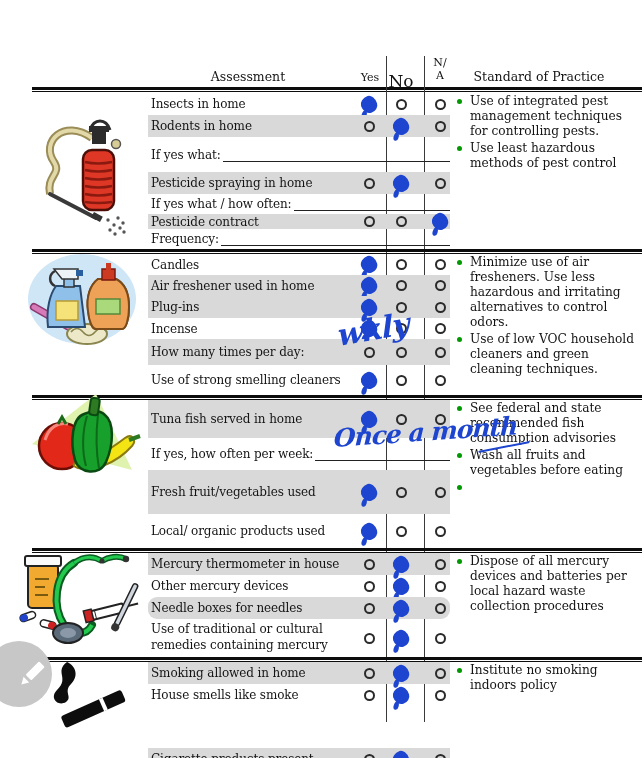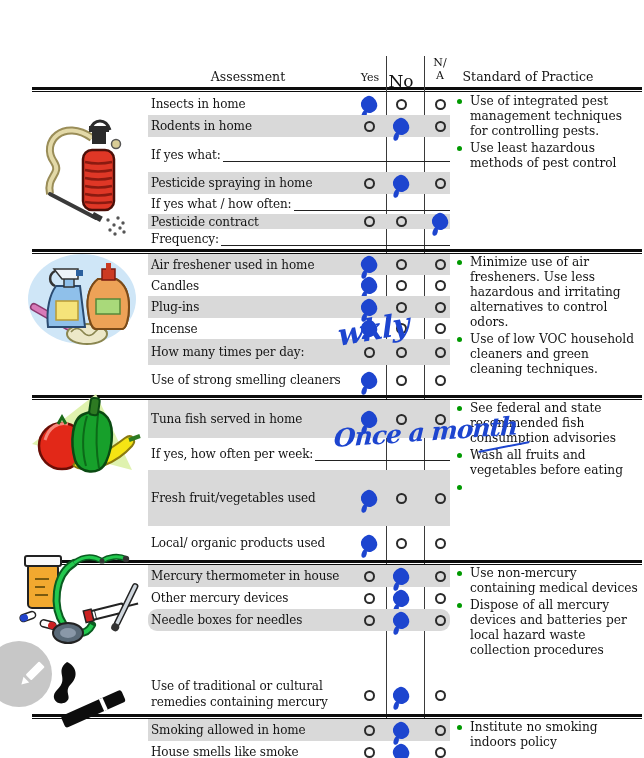--- a/index.html
+++ b/index.html
@@ -4,21 +4,21 @@
 <style>
   html,body{margin:0;padding:0;background:#fff;}
   .sheet{position:relative;width:644px;height:758px;background:#ffffff;overflow:hidden;
          font-family:"DejaVu Serif",serif;color:#141414;}
   
   .h-cell{position:absolute;font-size:12.5px;text-align:center;white-space:nowrap;}
   #h-assessment{left:190px;top:69px;width:116px;}
   #h-yes{left:354px;top:71px;width:32px;font-size:11px;}
   #h-no{left:388px;top:71px;width:26px;font-size:17px;}
   #h-na{left:427px;top:56px;width:26px;font-size:11px;line-height:13px;}
-  #h-standard{left:436px;top:69px;width:184px;}
+  #h-standard{left:447px;top:69px;width:184px;}
   #header-divider{position:absolute;top:87px;left:32px;width:610px;height:5px;
     border-top:3px solid #0c0c0c;border-bottom:1px solid #0c0c0c;box-sizing:border-box;}
   .vline{position:absolute;top:56px;height:666px;width:1px;background:#3a3a3a;}
   #vline-1{left:386px;} #vline-2{left:424px;}
   
   #table-body{position:absolute;top:93px;left:0;width:644px;}
   .divider{height:5px;border-top:3px solid #0c0c0c;border-bottom:1px solid #0c0c0c;
     box-sizing:border-box;margin-left:32px;width:610px;}
   .section{position:relative;}
   .row{position:relative;margin-left:148px;width:302px;display:flex;align-items:center;
@@ -128,34 +128,34 @@
           <span class="row-label">Frequency:</span>
           <span class="fill-line"></span>
         </div>
         <div class="standards">
           <div class="standard-item"><span class="bullet"></span><span class="standard-text">Use of integrated pest management techniques for controlling pests.</span></div>
           <div class="standard-item"><span class="bullet"></span><span class="standard-text">Use least hazardous methods of pest control</span></div>
         </div>
       </div>
       <div class="divider"></div>
       <div class="section">
+        <div class="row" style="height: 21px;">
+          <span class="row-label">Candles</span>
+          <span class="mark-cell" style="left: 206px;">
+            <span class="ink"></span>
+          </span>
+          <span class="mark-cell" style="left: 238px;">
+            <span class="circle"></span>
+          </span>
+          <span class="mark-cell" style="left: 277px;">
+            <span class="circle"></span>
+          </span>
+        </div>
         <div class="row shade" style="height: 21px;">
           <span class="row-label">Air freshener used in home</span>
-          <span class="mark-cell" style="left: 206px;">
-            <span class="ink"></span>
-          </span>
-          <span class="mark-cell" style="left: 238px;">
-            <span class="circle"></span>
-          </span>
-          <span class="mark-cell" style="left: 277px;">
-            <span class="circle"></span>
-          </span>
-        </div>
-        <div class="row" style="height: 21px;">
-          <span class="row-label">Candles</span>
           <span class="mark-cell" style="left: 206px;">
             <span class="ink"></span>
           </span>
           <span class="mark-cell" style="left: 238px;">
             <span class="circle"></span>
           </span>
           <span class="mark-cell" style="left: 277px;">
             <span class="circle"></span>
           </span>
         </div>
@@ -223,21 +223,21 @@
             <span class="circle"></span>
           </span>
           <span class="mark-cell" style="left: 277px;">
             <span class="circle"></span>
           </span>
         </div>
         <div class="row" style="height: 32px;">
           <span class="row-label">If yes, how often per week:</span>
           <span class="fill-line"></span>
         </div>
-        <div class="row shade" style="height: 56px;">
+        <div class="row shade" style="height: 44px;">
           <span class="row-label">Fresh fruit/vegetables used</span>
           <span class="mark-cell" style="left: 206px;">
             <span class="ink"></span>
           </span>
           <span class="mark-cell" style="left: 238px;">
             <span class="circle"></span>
           </span>
           <span class="mark-cell" style="left: 277px;">
             <span class="circle"></span>
           </span>
@@ -291,34 +291,33 @@
           <span class="mark-cell" style="left: 206px;">
             <span class="circle"></span>
           </span>
           <span class="mark-cell" style="left: 238px;">
             <span class="ink"></span>
           </span>
           <span class="mark-cell" style="left: 277px;">
             <span class="circle"></span>
           </span>
         </div>
-        <div class="row" style="height: 38px; margin-top: 45px;">
+        <div class="row" style="height: 38px;">
           <span class="row-label wrap">Use of traditional or cultural remedies containing mercury</span>
           <span class="mark-cell" style="left: 206px;">
             <span class="circle"></span>
           </span>
           <span class="mark-cell" style="left: 238px;">
             <span class="ink"></span>
           </span>
           <span class="mark-cell" style="left: 277px;">
             <span class="circle"></span>
           </span>
         </div>
         <div class="standards">
-          <div class="standard-item"><span class="bullet"></span><span class="standard-text">Use non-mercury containing medical devices</span></div>
           <div class="standard-item"><span class="bullet"></span><span class="standard-text">Dispose of all mercury devices and batteries per local hazard waste collection procedures</span></div>
         </div>
       </div>
       <div class="divider"></div>
       <div class="section">
         <div class="row shade" style="height: 22px;">
           <span class="row-label">Smoking allowed in home</span>
           <span class="mark-cell" style="left: 206px;">
             <span class="circle"></span>
           </span>

